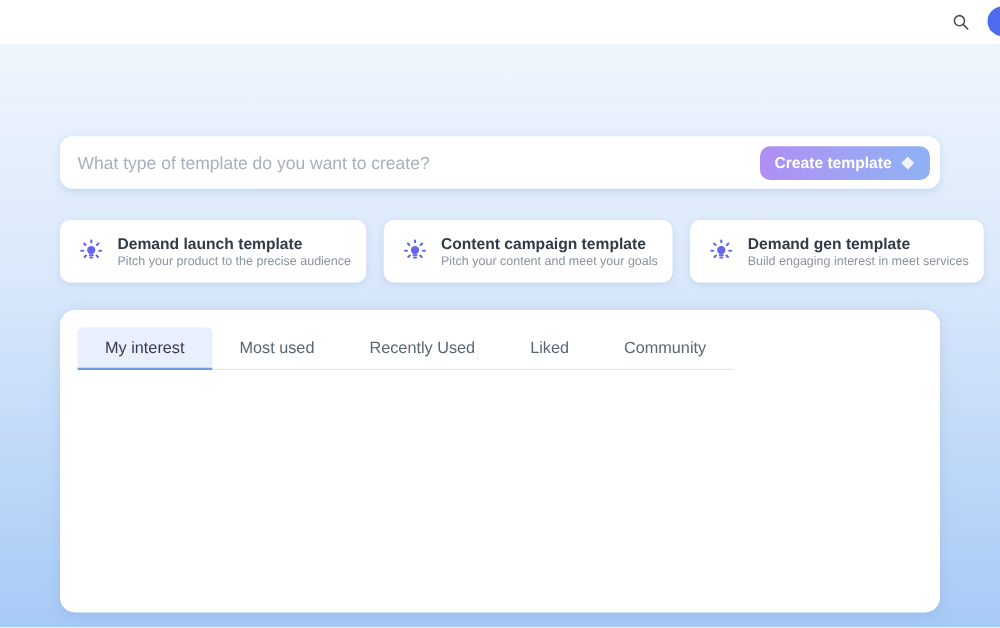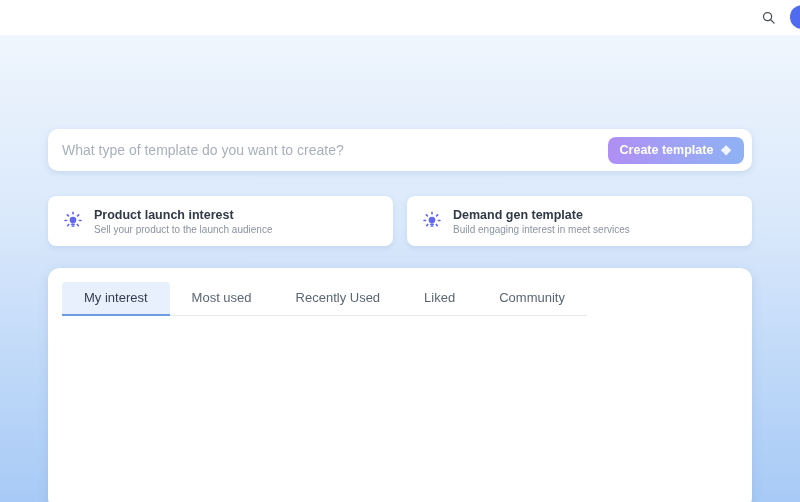--- a/index.html
+++ b/index.html
@@ -30,21 +30,21 @@
     position: absolute; right: -14px; top: 5px;
     width: 24px; height: 24px; border-radius: 50%;
     background: #4f6bf0;
   }
 
   
   .content { flex: 1; padding: 0 48px; position: relative; }
 
   
   .composer {
-    margin-top: 94px;
+    margin-top: 74px;
     height: 42px;
     background: #ffffff;
     border-radius: 10px;
     box-shadow: 0 2px 6px rgba(130, 160, 205, 0.28);
     display: flex; align-items: center;
     padding: 0 8px 0 14px;
     gap: 26px;
   }
   .composer input {
     flex: 1; border: none; outline: none;
@@ -147,25 +147,38 @@
 
       <div class="card">
         <span class="bulb">
           <svg width="22" height="22" viewBox="0 0 24 24" fill="none" stroke="#6366f1" stroke-width="1.8" stroke-linecap="round">
             <circle cx="12" cy="11" r="3.6" fill="#6366f1" stroke="none"></circle>
             <path d="M10.6 15.5h2.8M11 17.5h2" stroke-width="1.6"></path>
             <path d="M12 4.2v-1.6M17 6.5l1.2-1.2M19 11.5h1.7M7 6.5L5.8 5.3M5 11.5H3.3M16.6 15.8l1.2 1.2M7.4 15.8l-1.2 1.2"></path>
           </svg>
         </span>
         <div class="card-text">
-          <span class="card-title">Product launch interest</span>
-          <span class="card-sub">Sell your product to the launch audience</span>
+          <span class="card-title">Demand launch template</span>
+          <span class="card-sub">Pitch your product to the precise audience</span>
         </div>
       </div>
 
+      <div class="card">
+        <span class="bulb">
+          <svg width="22" height="22" viewBox="0 0 24 24" fill="none" stroke="#6366f1" stroke-width="1.8" stroke-linecap="round">
+            <circle cx="12" cy="11" r="3.6" fill="#6366f1" stroke="none"></circle>
+            <path d="M10.6 15.5h2.8M11 17.5h2" stroke-width="1.6"></path>
+            <path d="M12 4.2v-1.6M17 6.5l1.2-1.2M19 11.5h1.7M7 6.5L5.8 5.3M5 11.5H3.3M16.6 15.8l1.2 1.2M7.4 15.8l-1.2 1.2"></path>
+          </svg>
+        </span>
+        <div class="card-text">
+          <span class="card-title">Content campaign template</span>
+          <span class="card-sub">Pitch your content and meet your goals</span>
+        </div>
+      </div>
 
       <div class="card">
         <span class="bulb">
           <svg width="22" height="22" viewBox="0 0 24 24" fill="none" stroke="#6366f1" stroke-width="1.8" stroke-linecap="round">
             <circle cx="12" cy="11" r="3.6" fill="#6366f1" stroke="none"></circle>
             <path d="M10.6 15.5h2.8M11 17.5h2" stroke-width="1.6"></path>
             <path d="M12 4.2v-1.6M17 6.5l1.2-1.2M19 11.5h1.7M7 6.5L5.8 5.3M5 11.5H3.3M16.6 15.8l1.2 1.2M7.4 15.8l-1.2 1.2"></path>
           </svg>
         </span>
         <div class="card-text">

